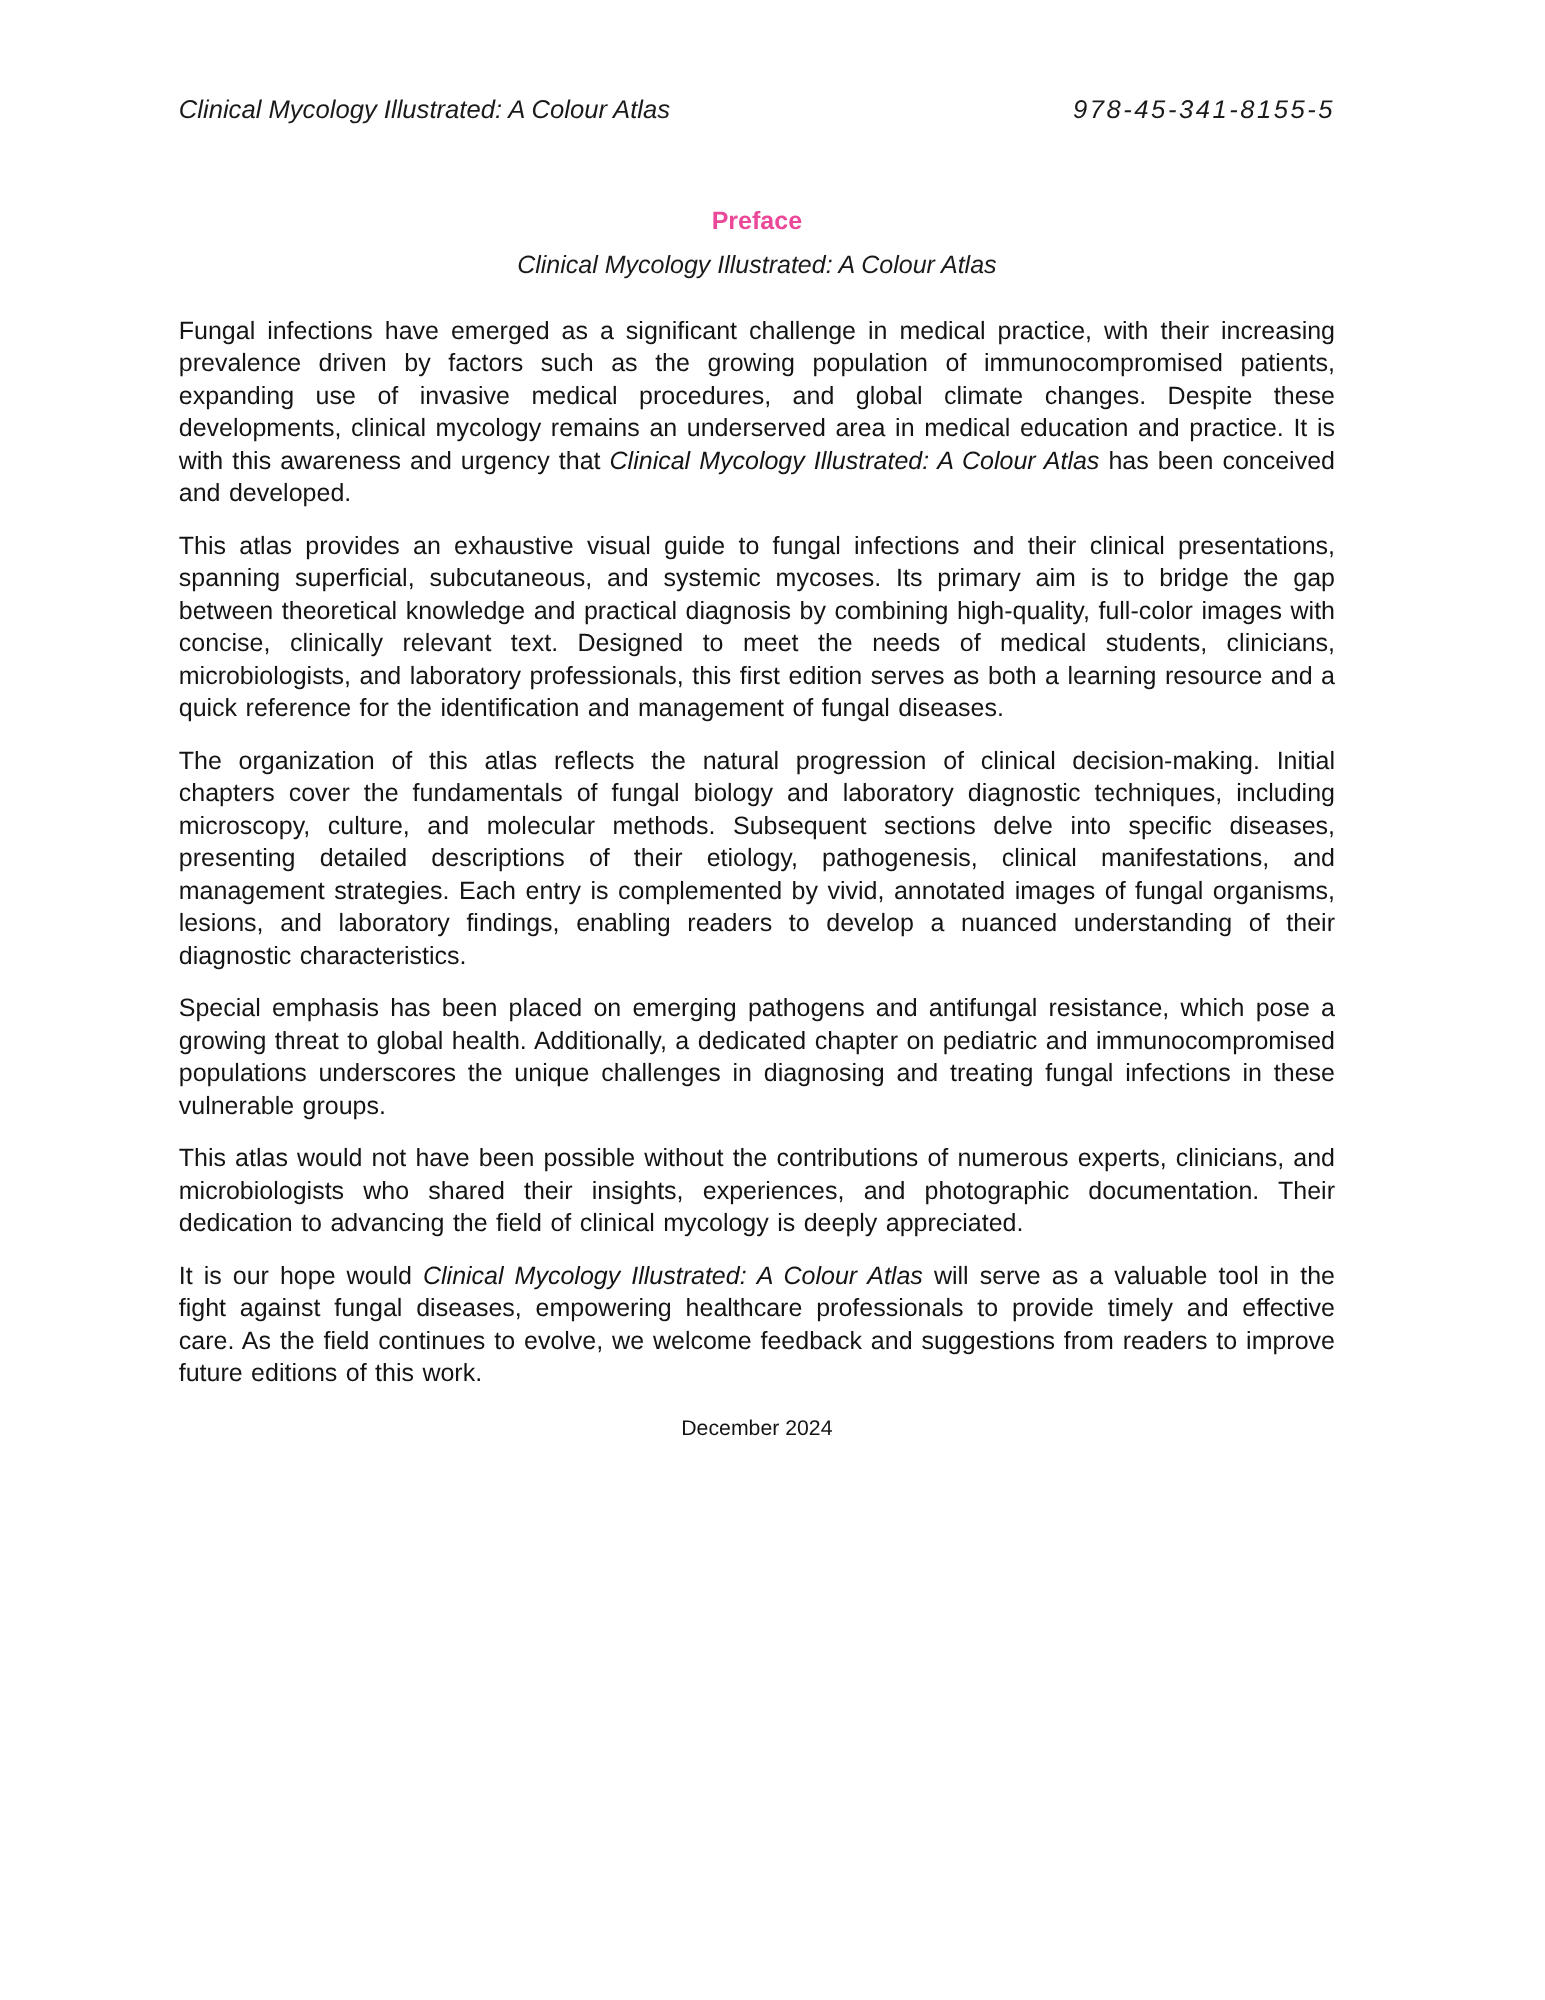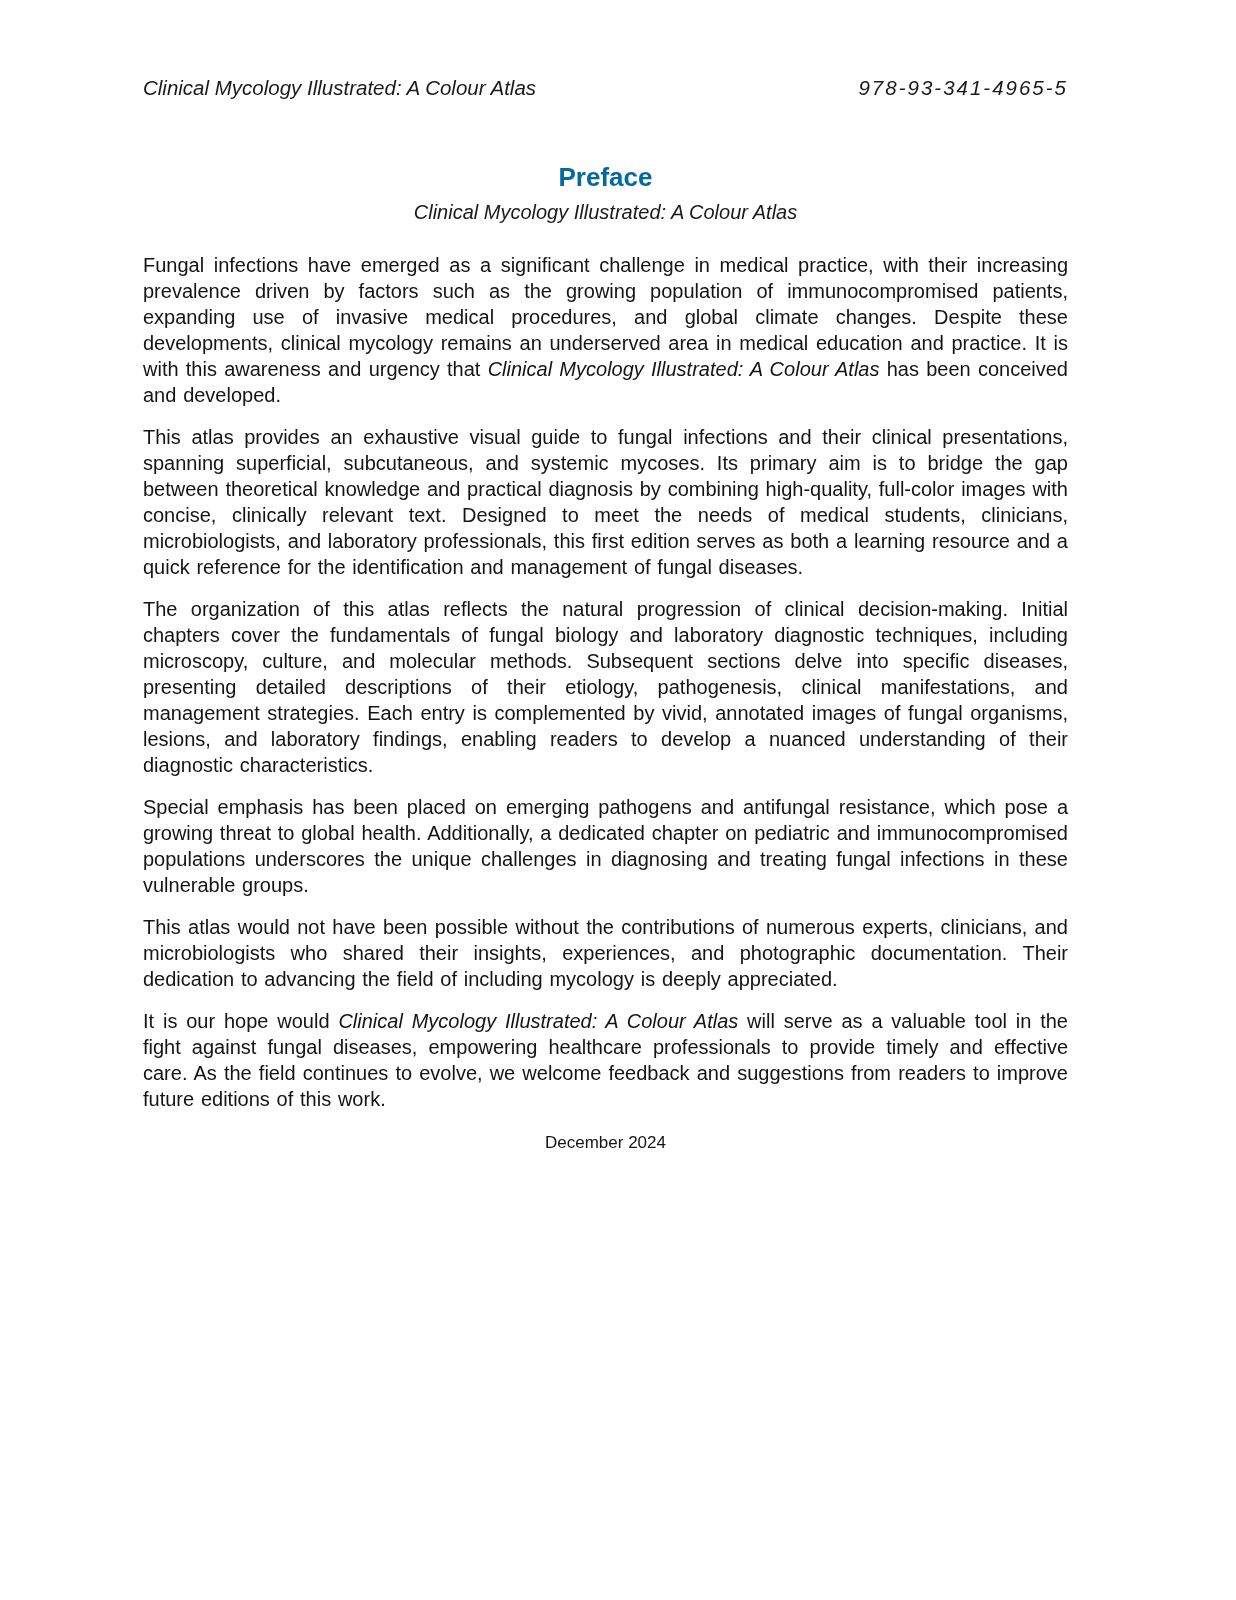--- a/index.html
+++ b/index.html
@@ -30,24 +30,24 @@
     line-height: 24px;
     color: #1a1a1a;
   }
   .header .isbn {
     letter-spacing: 2px;
     white-space: nowrap;
   }
   .title {
     margin: 62px 0 0 0;
     text-align: center;
-    font-size: 26px;
+    font-size: 20px;
     font-weight: bold;
     line-height: 30px;
-    color: #0369a1;
+    color: #ec4899;
   }
   .subtitle {
     margin: 8px 0 0 0;
     text-align: center;
     font-style: italic;
     font-weight: normal;
     font-size: 20px;
     line-height: 24px;
     color: #1a1a1a;
   }
@@ -77,38 +77,38 @@
     line-height: 26px;
   }
 </style>
 </head>
 <body>
 
 <div class="page">
 
   <div class="header">
     <span class="running-title">Clinical Mycology Illustrated: A Colour Atlas</span>
-    <span class="isbn">978-93-341-4965-5</span>
+    <span class="isbn">978-45-341-8155-5</span>
   </div>
 
   <h1 class="title">Preface</h1>
 
   <h2 class="subtitle">Clinical Mycology Illustrated: A Colour Atlas</h2>
 
   <div class="body-text">
 
     <p><span>Fungal infections have emerged as a significant challenge in medical practice, with their increasing prevalence driven by factors such as the growing population of immunocompromised patients, expanding use of invasive medical procedures, and global climate changes. Despite these developments, clinical mycology remains an underserved area in medical education and practice. It is with this awareness and urgency that </span><span class="it">Clinical Mycology Illustrated: A Colour Atlas</span><span> has been conceived and developed.</span></p>
 
     <p>This atlas provides an exhaustive visual guide to fungal infections and their clinical presentations, spanning superficial, subcutaneous, and systemic mycoses. Its primary aim is to bridge the gap between theoretical knowledge and practical diagnosis by combining high-quality, full-color images with concise, clinically relevant text. Designed to meet the needs of medical students, clinicians, microbiologists, and laboratory professionals, this first edition serves as both a learning resource and a quick reference for the identification and management of fungal diseases.</p>
 
     <p>The organization of this atlas reflects the natural progression of clinical decision-making. Initial chapters cover the fundamentals of fungal biology and laboratory diagnostic techniques, including microscopy, culture, and molecular methods. Subsequent sections delve into specific diseases, presenting detailed descriptions of their etiology, pathogenesis, clinical manifestations, and management strategies. Each entry is complemented by vivid, annotated images of fungal organisms, lesions, and laboratory findings, enabling readers to develop a nuanced understanding of their diagnostic characteristics.</p>
 
     <p>Special emphasis has been placed on emerging pathogens and antifungal resistance, which pose a growing threat to global health. Additionally, a dedicated chapter on pediatric and immunocompromised populations underscores the unique challenges in diagnosing and treating fungal infections in these vulnerable groups.</p>
 
-    <p>This atlas would not have been possible without the contributions of numerous experts, clinicians, and microbiologists who shared their insights, experiences, and photographic documentation. Their dedication to advancing the field of including mycology is deeply appreciated.</p>
+    <p>This atlas would not have been possible without the contributions of numerous experts, clinicians, and microbiologists who shared their insights, experiences, and photographic documentation. Their dedication to advancing the field of clinical mycology is deeply appreciated.</p>
 
     <p><span>It is our hope would </span><span class="it">Clinical Mycology Illustrated: A Colour Atlas</span><span> will serve as a valuable tool in the fight against fungal diseases, empowering healthcare professionals to provide timely and effective care. As the field continues to evolve, we welcome feedback and suggestions from readers to improve future editions of this work.</span></p>
 
   </div>
 
 
   <p class="pubdate">December 2024</p>
 
 </div>
 

